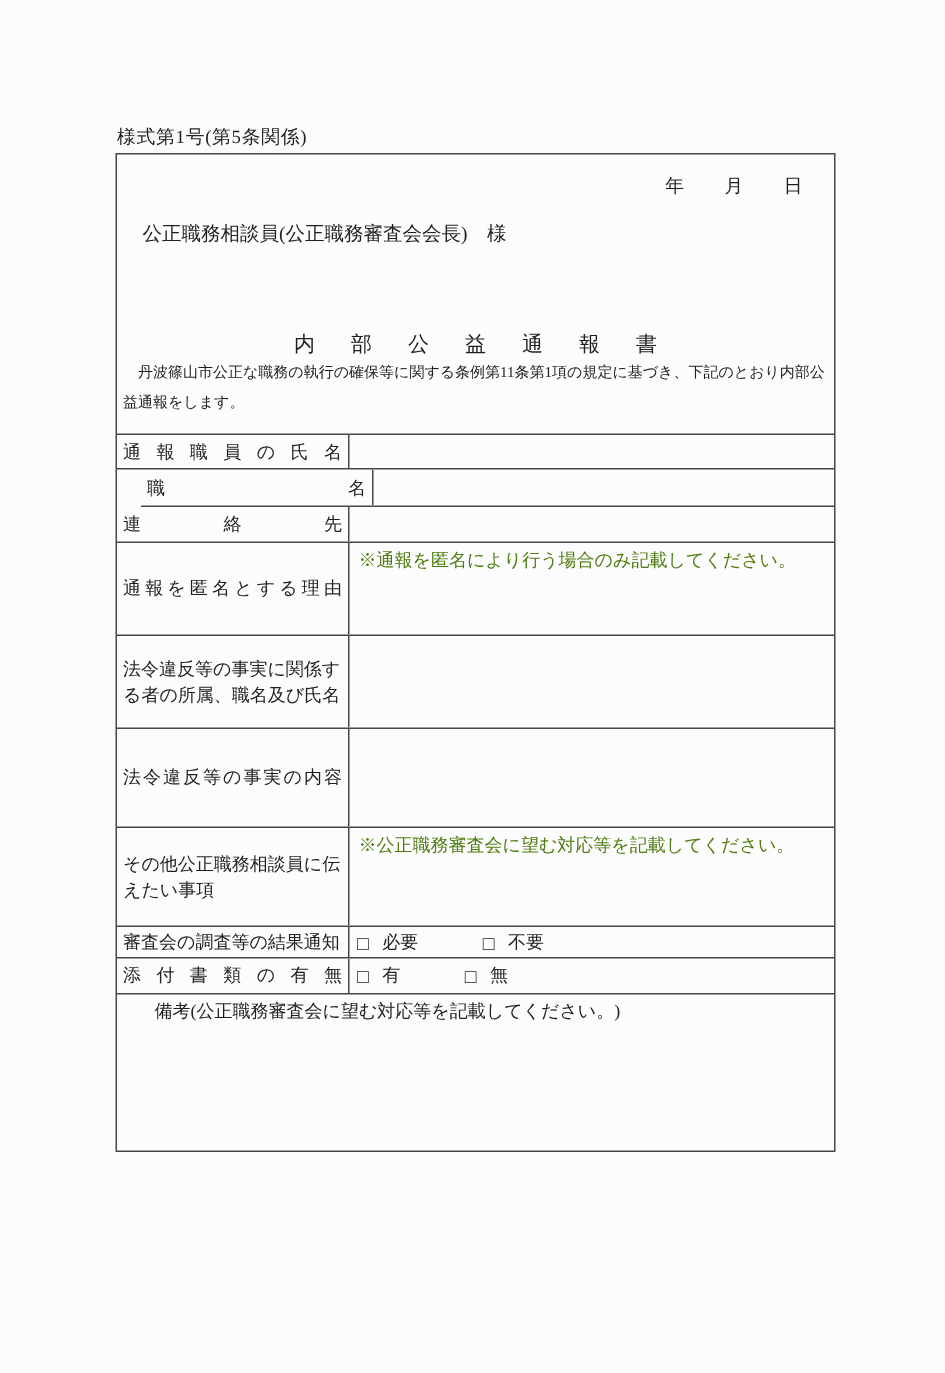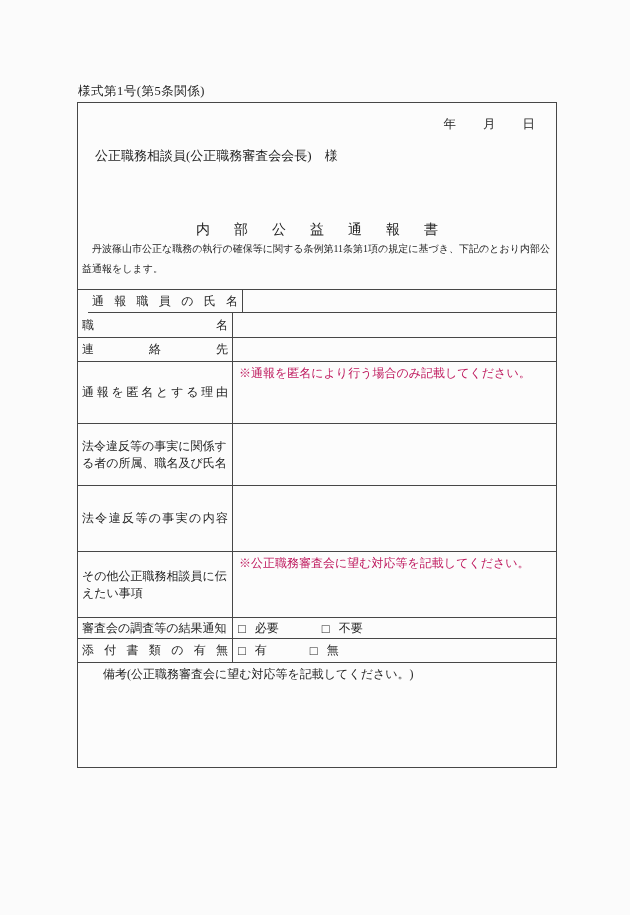--- a/index.html
+++ b/index.html
@@ -58,42 +58,42 @@
     position:absolute; top:186px; left:0; right:0; bottom:0;
     border-top:1px solid #474747;
     display:flex; flex-direction:column;
   }
   .trow {
     display:flex;
     border-bottom:1px solid #474747;
     overflow:hidden;
   }
   .trow:last-child { border-bottom:none; flex:1; }
-  .r23{height:23px;margin-left:10px;} .r24{height:24px;} .r25{height:25px;}
+  .r23{height:23px;} .r24{height:24px;} .r25{height:25px;margin-left:16px;}
   .r62{height:62px;} .r66{height:66px;} .r21{height:21px;}
 
   .tlabel {
     width:155px; flex:0 0 155px;
     border-right:1px solid #474747;
     display:flex; align-items:center;
     padding:0 4px;
     line-height:17px;
   }
   .tlabel .lbl { width:100%; }
   .dist .lbl { text-align:justify; text-align-last:justify; }
 
   .tvalue {
     flex:1;
     display:flex; align-items:flex-start;
     padding:3px 6px;
     line-height:17px;
   }
   .tvalue.center { align-items:center; padding-top:0; padding-bottom:0; }
 
-  .note { color:#be185d; }
+  .note { color:#4d7c0f; }
 
   .opt-group { display:flex; align-items:center; }
   .cbx {
     display:inline-block;
     font-size:13px;
     line-height:1;
   }
   .opt-text { margin-left:9px; }
   .opt-group + .opt-group { margin-left:43px; }
   .opts { padding-left:5px; }

